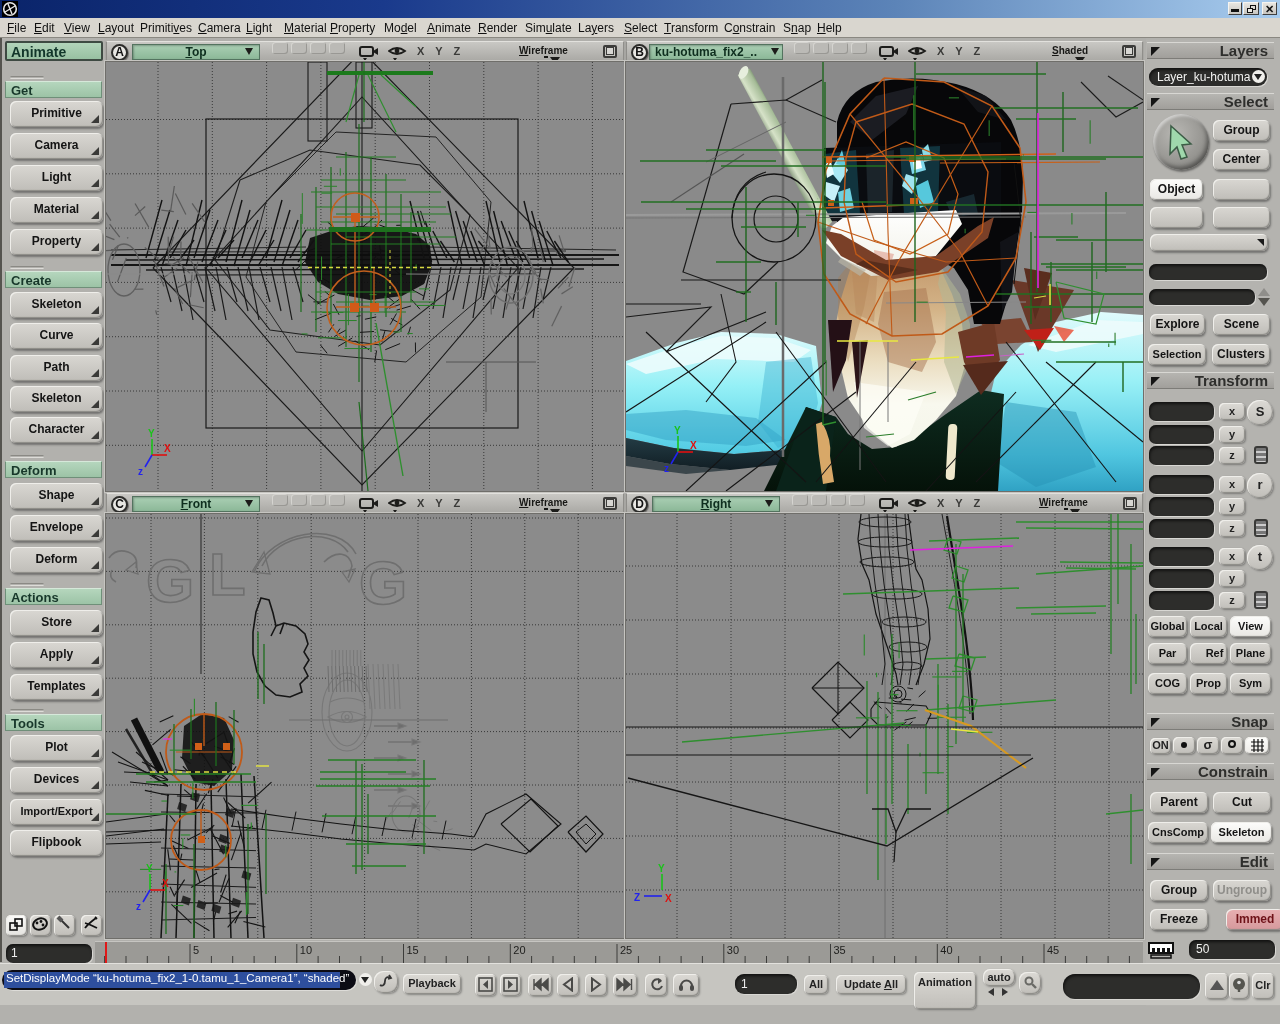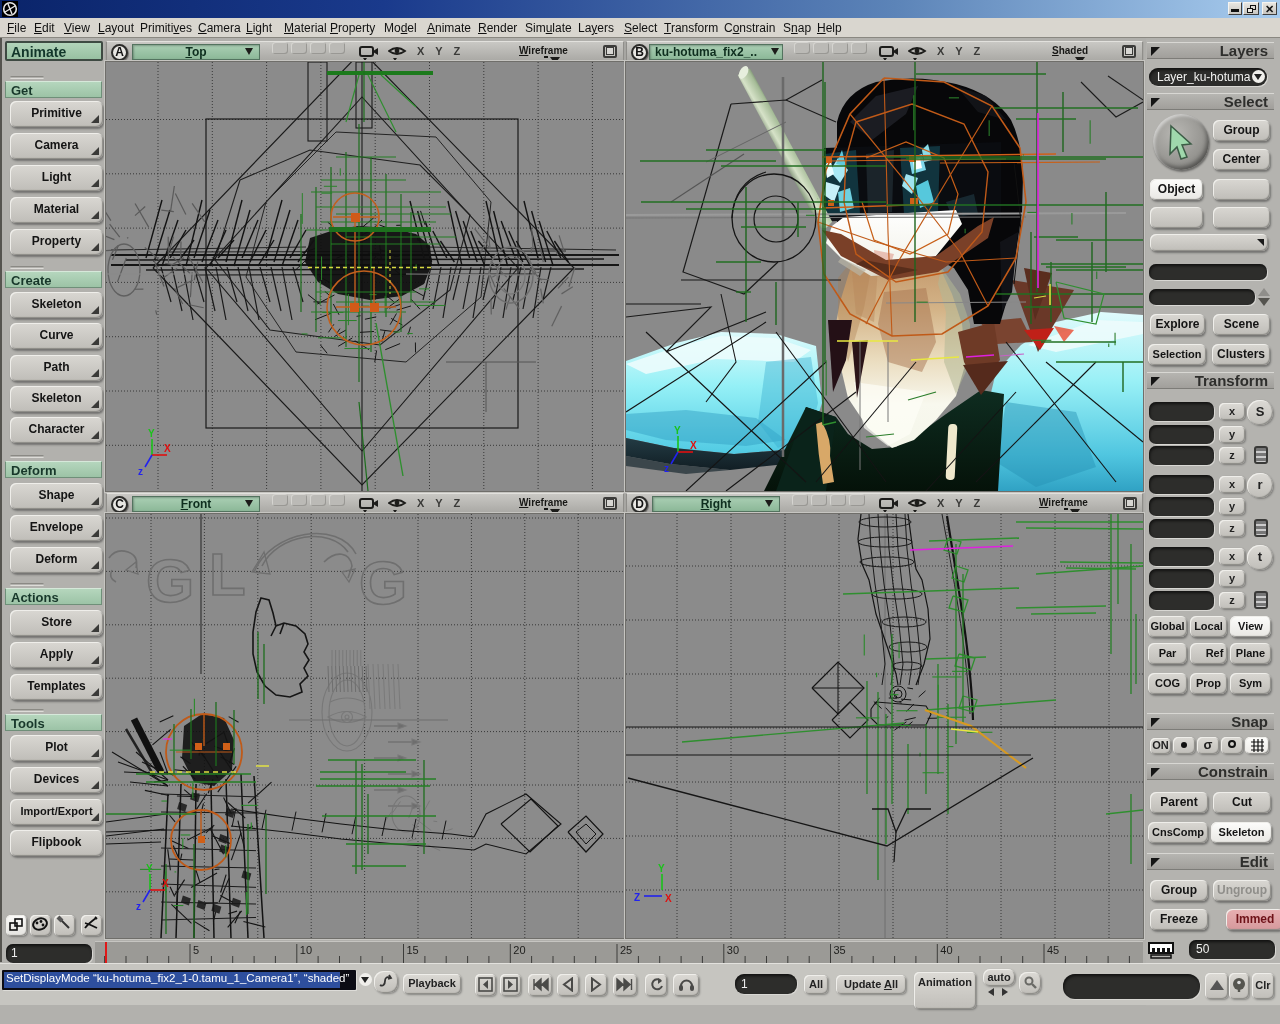--- a/index.html
+++ b/index.html
@@ -1294,21 +1294,21 @@
           <line x1="1013.1" y1="14" x2="1013.1" y2="21"></line>
           <line x1="1034.4" y1="14" x2="1034.4" y2="21"></line>
         </g>
  </svg>
  <div class="abs" style="left:10px;top:0;width:2px;height:22px;background:#e01818;"></div>
 </div>
 
 <div class="abs dark" style="left:6px;top:944px;width:86px;height:19px;color:#eee;font-size:12px;padding:2px 0 0 5px;">1</div>
 
 <div id="playbar" class="abs">
- <div class="abs" style="left:2px;top:6px;width:354px;height:20px;background:#0c0c14;border-radius:1px;box-shadow:1px 1px 0 #dddcd8;">
+ <div class="abs" style="left:2px;top:6px;width:354px;height:20px;background:#0c0c14;border-radius:10px;box-shadow:1px 1px 0 #dddcd8;">
   <div class="abs" style="left:2px;top:2px;width:336px;height:16px;background:#2e4f9e;"></div>
   <div class="abs" style="left:4px;top:2px;width:350px;color:#fff;font-size:11.5px;white-space:nowrap;">SetDisplayMode “ku-hotuma_fix2_1-0.tamu_1_Camera1”, “shaded”</div>
   <span style="position:absolute;right:-16px;top:3px;width:13px;height:13px;background:#f0efeb;border-radius:50%;"></span>
   <span style="position:absolute;right:-13px;top:7px;width:0;height:0;border-left:4px solid transparent;border-right:4px solid transparent;border-top:6px solid #222;"></span>
  </div>
  <div class="abs tbtn" style="left:374px;top:7px;width:24px;height:22px;border-radius:9px;">
   <svg width="16" height="16" viewBox="0 0 16 16" style="margin-top:3px">
           <path d="M2 11 C5 13 7 10 7 7 C7 4 9 2 12 4 M11 1 l2 3 l-3 1" fill="none" stroke="#333" stroke-width="1.8"></path>
         </svg></div>
  <div class="abs tbtn" style="left:403px;top:10px;width:58px;height:20px;line-height:19px;">Playback</div>

